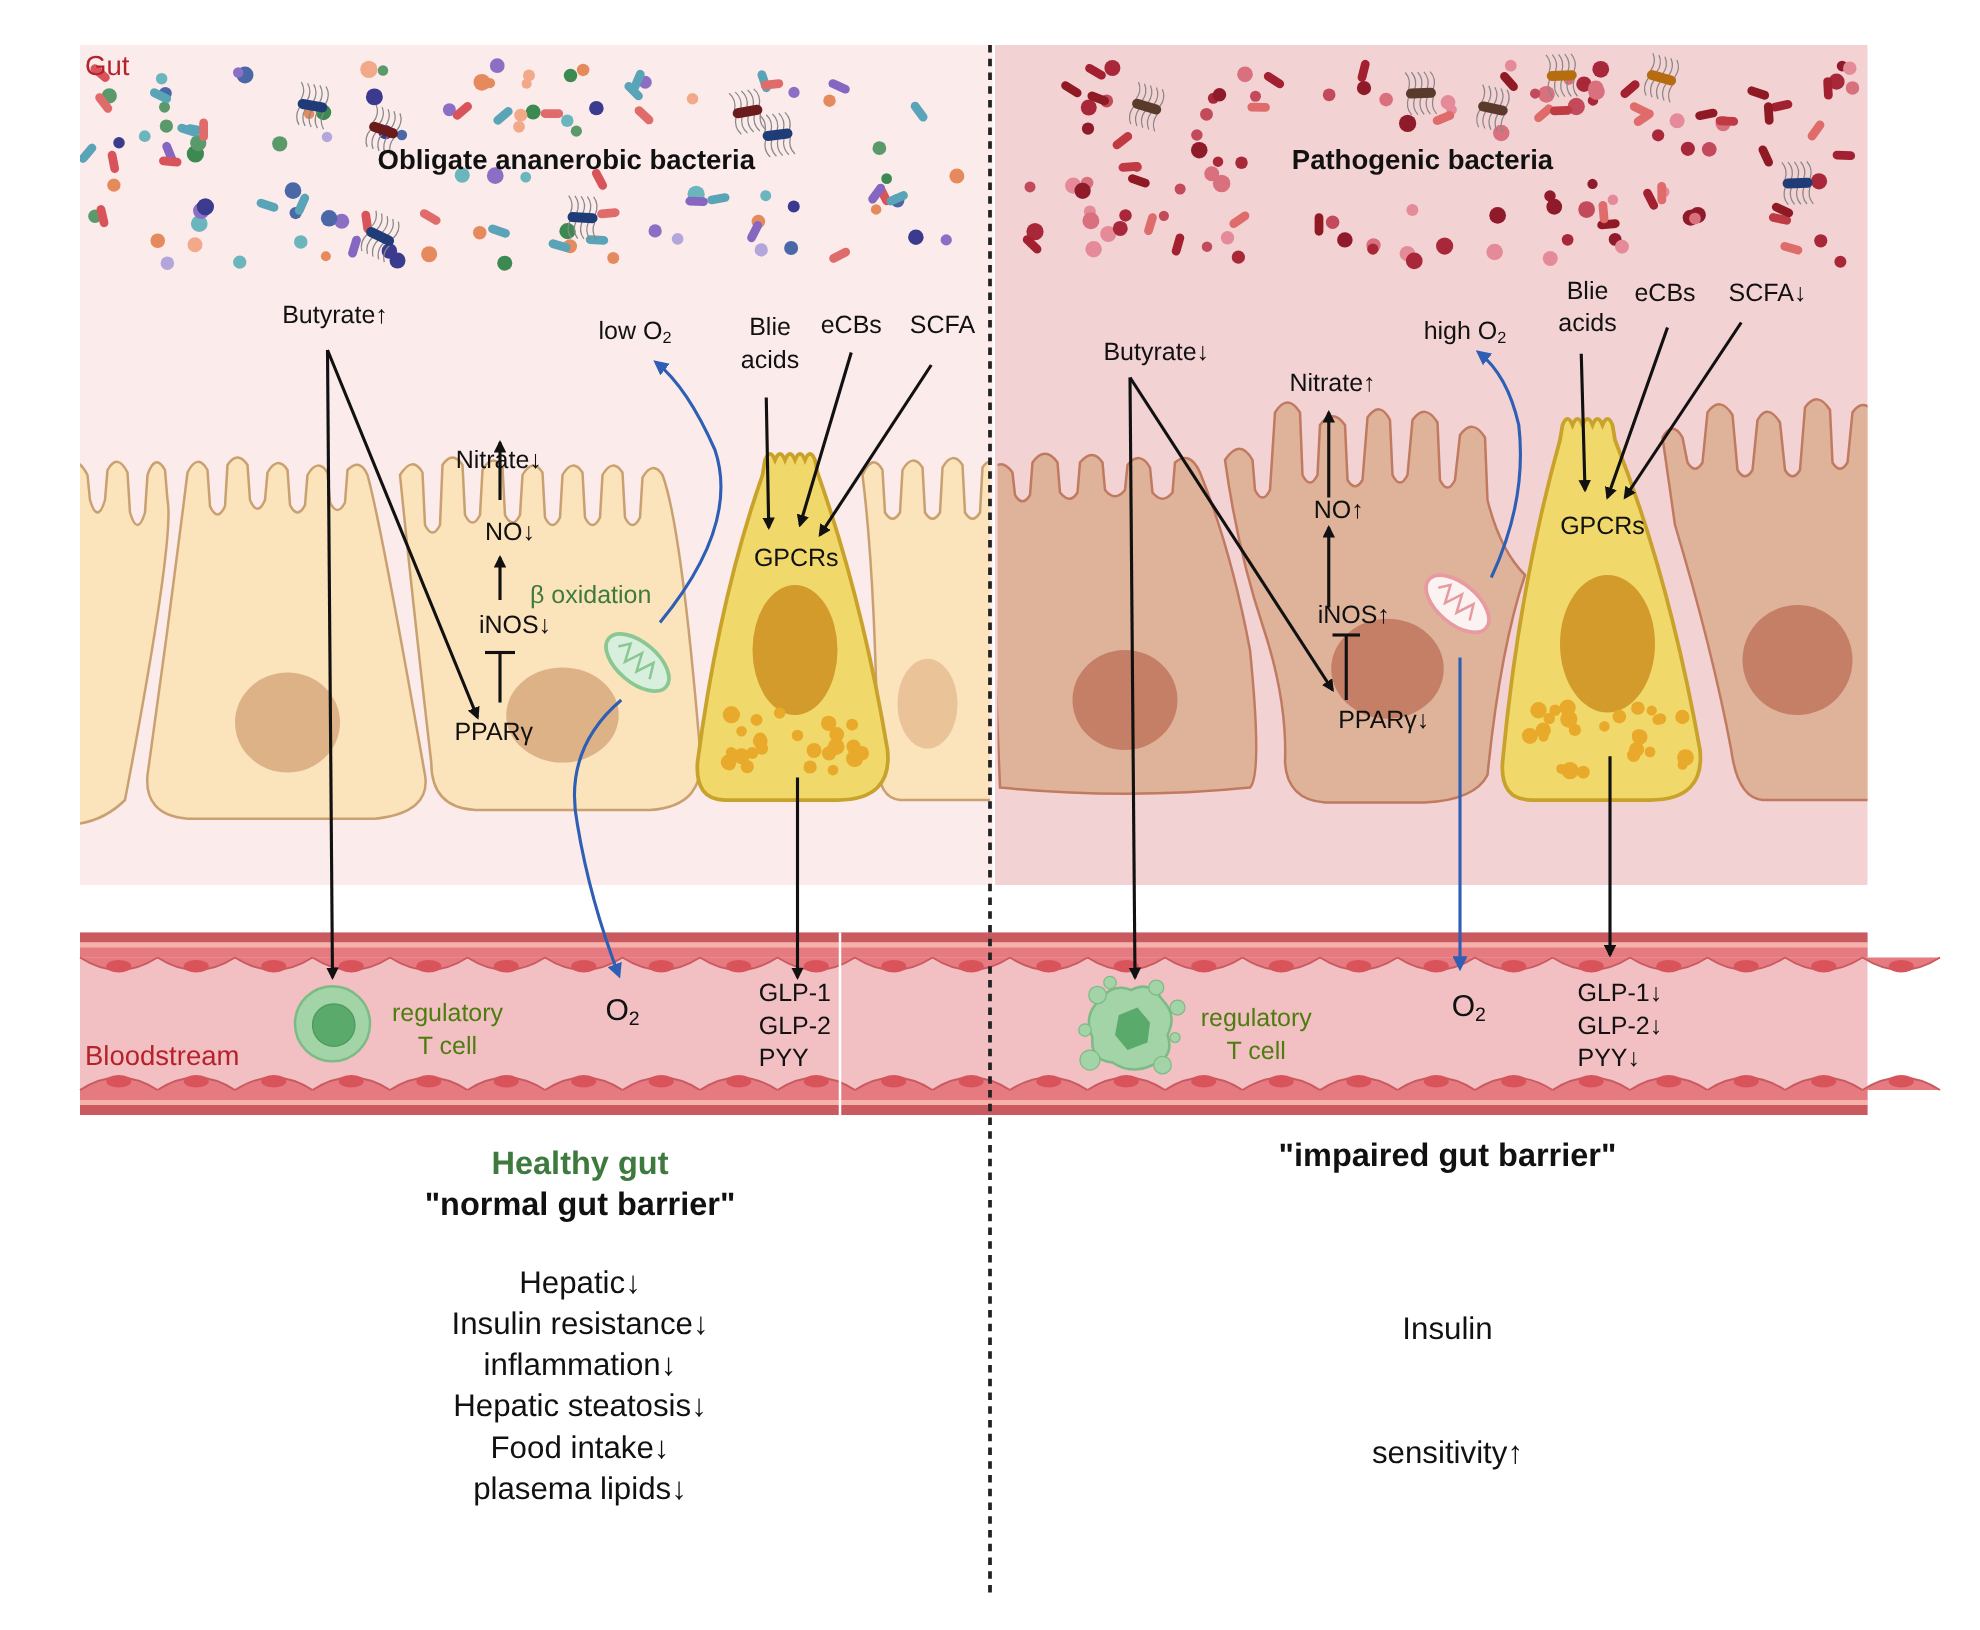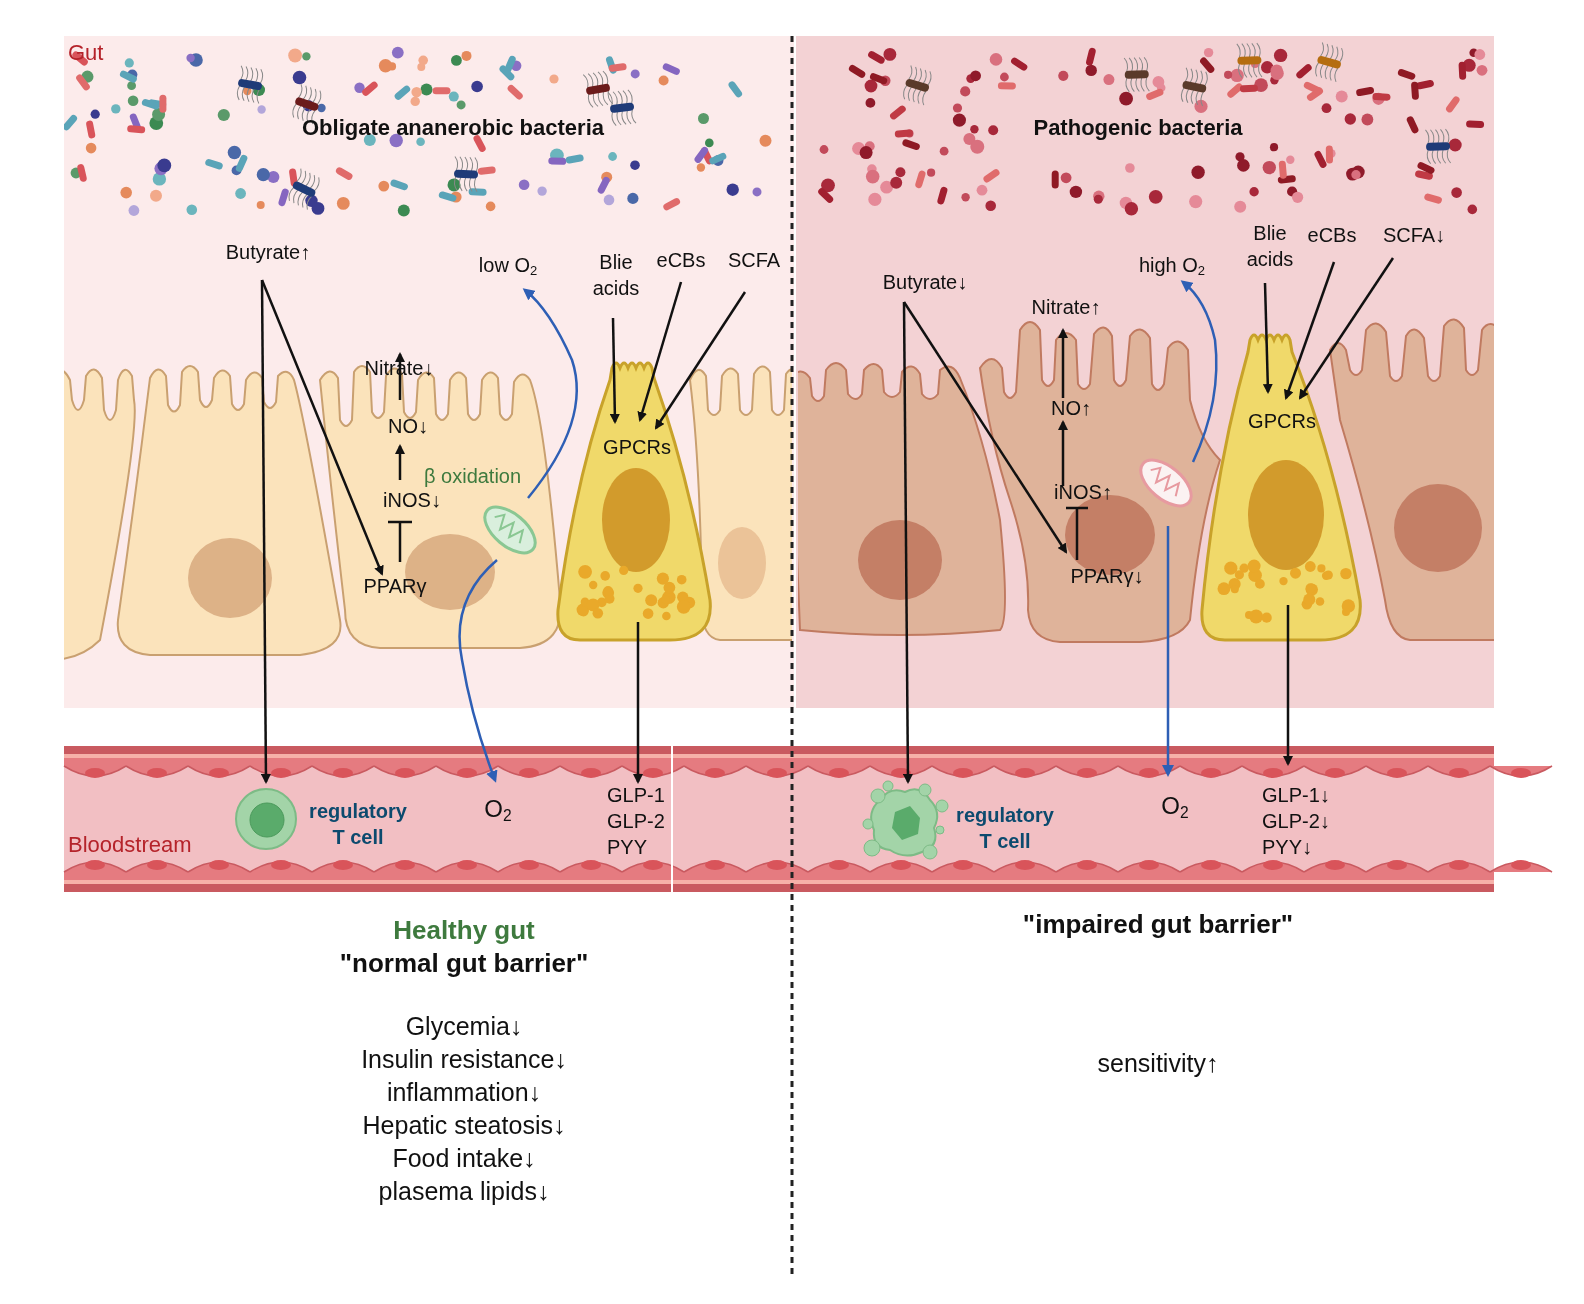--- a/index.html
+++ b/index.html
@@ -5,21 +5,21 @@
     html, body { margin: 0; padding: 0; background: #ffffff; }
     body { width: 1584px; height: 1304px; position: relative; overflow: hidden; font-family: "Liberation Sans", sans-serif; }
     #stage { position: absolute; left: 0; top: 0; width: 1584px; height: 1304px; }
     .lbl { position: absolute; color: #111; font-family: "Liberation Sans", sans-serif; white-space: nowrap; }
     .lbl.c { transform: translateX(-50%); text-align: center; }
     .t22 { font-size: 22px; }
     .t20 { font-size: 20px; }
     .bold { font-weight: bold; }
     .red { color: #b5232a; }
     .green { color: #3e7a3e; }
-    .darkgreen { color: #0c4a6e; font-weight: bold; }
+    .darkgreen { color: #4d7c0f; }
     .sub { font-size: 0.65em; vertical-align: -0.25em; }
     .summary { position: absolute; text-align: center; transform: translateX(-50%); }
     .summary .head { font-size: 26px; font-weight: bold; line-height: 33px; }
     .summary .subhead { font-size: 26px; font-weight: bold; color: #111; line-height: 33px; }
     .summary .list { margin-top: 30px; font-size: 25px; line-height: 33px; color: #111; }
   </style>
 </head>
 <body>
 
 <div id="stage">
@@ -751,31 +751,32 @@
   <div class="lbl t20" style="left:1262px;top:782px;line-height:26px;">
     <div>GLP-1↓</div>
     <div>GLP-2↓</div>
     <div>PYY↓</div>
   </div>
 
   <div class="summary" style="left:464px;top:914px;">
     <div class="head green">Healthy gut</div>
     <div class="subhead">"normal gut barrier"</div>
     <div class="list">
-      <div>Glycemia↓</div>
+      <div>Hepatic↓</div>
       <div>Insulin resistance↓</div>
       <div>inflammation↓</div>
       <div>Hepatic steatosis↓</div>
       <div>Food intake↓</div>
       <div>plasema lipids↓</div>
     </div>
   </div>
 
   <div class="summary" style="left:1158px;top:908px;">
     <div class="subhead">"impaired gut barrier"</div>
     <div class="list" style="margin-top:40px;white-space:pre;">
+      <div>Insulin</div>
       <div>sensitivity↑</div>
       
       
     </div>
   </div>
 
 </div>
 
 </body></html>

